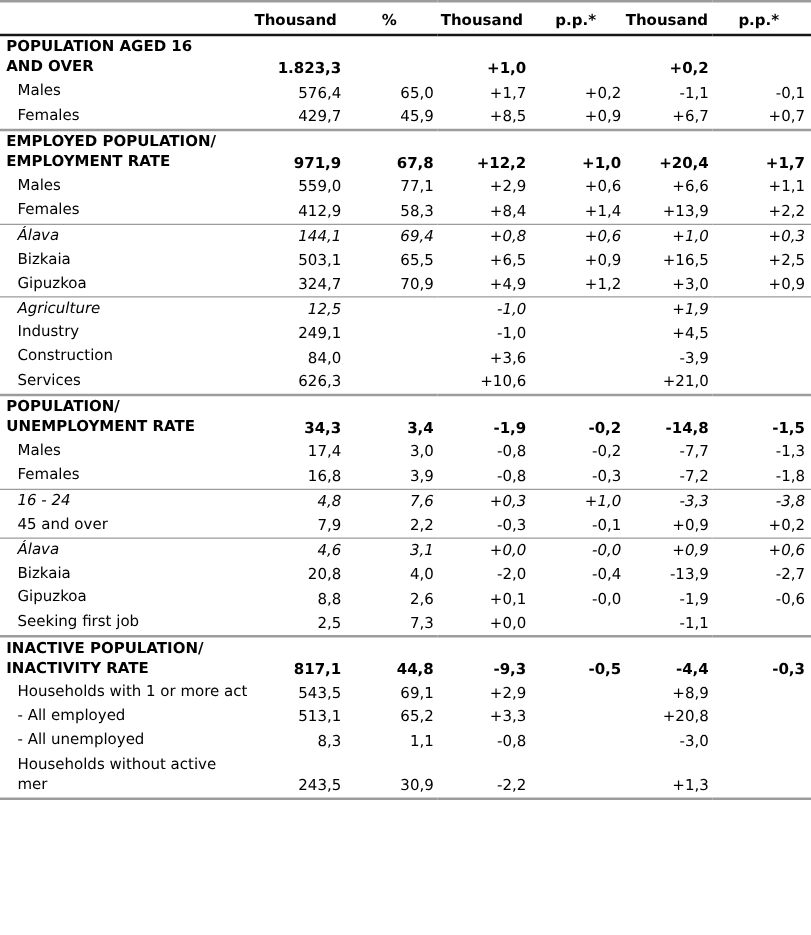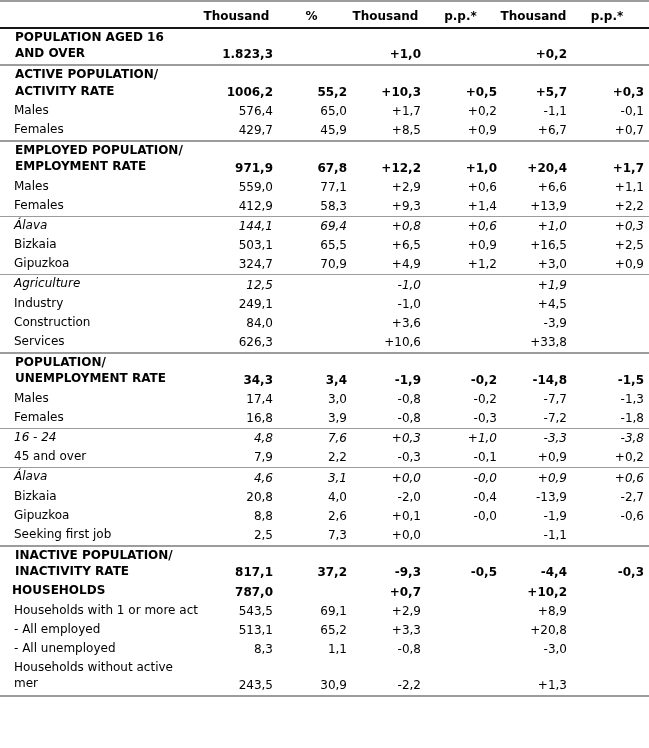--- a/index.html
+++ b/index.html
@@ -61,21 +61,21 @@
     text-align:left;
     padding-left:14px;
     padding-right:0;
     white-space:pre-line;
     line-height:1.35;
     overflow:hidden;
   }
   tbody tr{height:19px;}
   tbody tr.section{height:35px;}
   tbody tr.section td{font-weight:bold;}
-  tbody tr.section td.label{padding-left:15px;}
+  tbody tr.section td.label{padding-left:5px;}
   tbody tr.subbold td{font-weight:bold;}
   tbody tr.subbold td.label{padding-left:12px;}
   tbody tr.sep-section td{border-top:2px solid #9c9c9c;}
   tbody tr.sep-group td{border-top:1px solid #9c9c9c;font-style:italic;}
 </style>
 </head>
 <body>
 
 <table class="stats">
   <colgroup>
@@ -102,30 +102,20 @@
       <tr class="section">
         <td class="label">POPULATION AGED 16
 AND OVER</td>
         <td>1.823,3</td>
         <td></td>
         <td>+1,0</td>
         <td></td>
         <td>+0,2</td>
         <td></td>
       </tr>
-      <tr class="section sep-section">
-        <td class="label">ACTIVE POPULATION/
-ACTIVITY RATE</td>
-        <td>1006,2</td>
-        <td>55,2</td>
-        <td>+10,3</td>
-        <td>+0,5</td>
-        <td>+5,7</td>
-        <td>+0,3</td>
-      </tr>
       <tr class="sub">
         <td class="label">Males</td>
         <td>576,4</td>
         <td>65,0</td>
         <td>+1,7</td>
         <td>+0,2</td>
         <td>-1,1</td>
         <td>-0,1</td>
       </tr>
       <tr class="sub">
@@ -153,21 +143,21 @@
         <td>77,1</td>
         <td>+2,9</td>
         <td>+0,6</td>
         <td>+6,6</td>
         <td>+1,1</td>
       </tr>
       <tr class="sub">
         <td class="label">Females</td>
         <td>412,9</td>
         <td>58,3</td>
-        <td>+9,3</td>
+        <td>+8,4</td>
         <td>+1,4</td>
         <td>+13,9</td>
         <td>+2,2</td>
       </tr>
       <tr class="sub sep-group">
         <td class="label">Álava</td>
         <td>144,1</td>
         <td>69,4</td>
         <td>+0,8</td>
         <td>+0,6</td>
@@ -218,21 +208,21 @@
         <td></td>
         <td>-3,9</td>
         <td></td>
       </tr>
       <tr class="sub">
         <td class="label">Services</td>
         <td>626,3</td>
         <td></td>
         <td>+10,6</td>
         <td></td>
-        <td>+33,8</td>
+        <td>+21,0</td>
         <td></td>
       </tr>
       <tr class="section sep-section">
         <td class="label">POPULATION/
 UNEMPLOYMENT RATE</td>
         <td>34,3</td>
         <td>3,4</td>
         <td>-1,9</td>
         <td>-0,2</td>
         <td>-14,8</td>
@@ -307,35 +297,26 @@
         <td>7,3</td>
         <td>+0,0</td>
         <td></td>
         <td>-1,1</td>
         <td></td>
       </tr>
       <tr class="section sep-section">
         <td class="label">INACTIVE POPULATION/
 INACTIVITY RATE</td>
         <td>817,1</td>
-        <td>37,2</td>
+        <td>44,8</td>
         <td>-9,3</td>
         <td>-0,5</td>
         <td>-4,4</td>
         <td>-0,3</td>
       </tr>
-      <tr class="subbold">
-        <td class="label">HOUSEHOLDS</td>
-        <td>787,0</td>
-        <td></td>
-        <td>+0,7</td>
-        <td></td>
-        <td>+10,2</td>
-        <td></td>
-      </tr>
       <tr class="sub">
         <td class="label">Households with 1 or more act</td>
         <td>543,5</td>
         <td>69,1</td>
         <td>+2,9</td>
         <td></td>
         <td>+8,9</td>
         <td></td>
       </tr>
       <tr class="sub">

